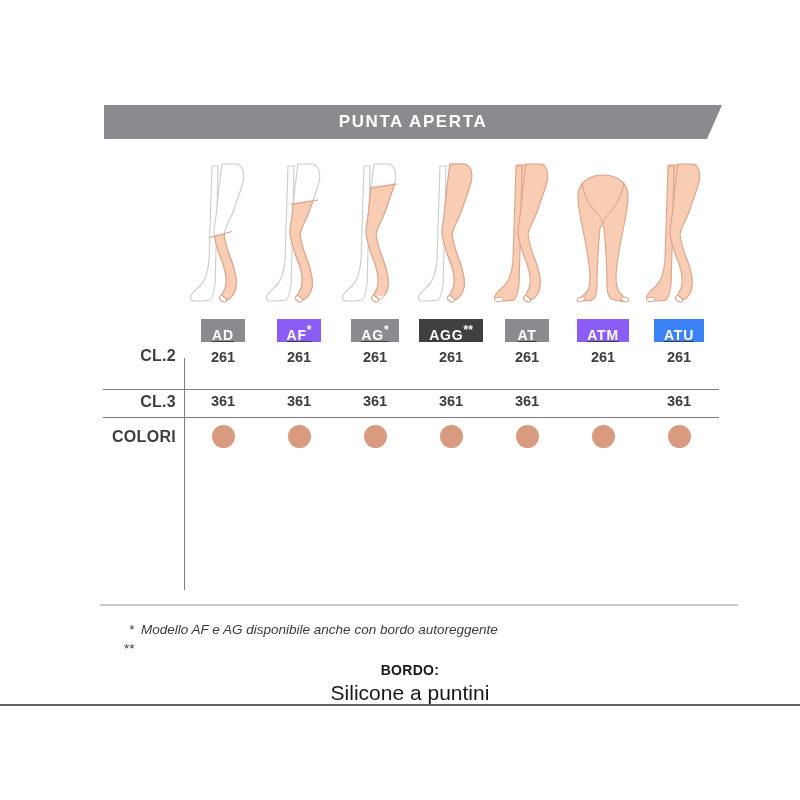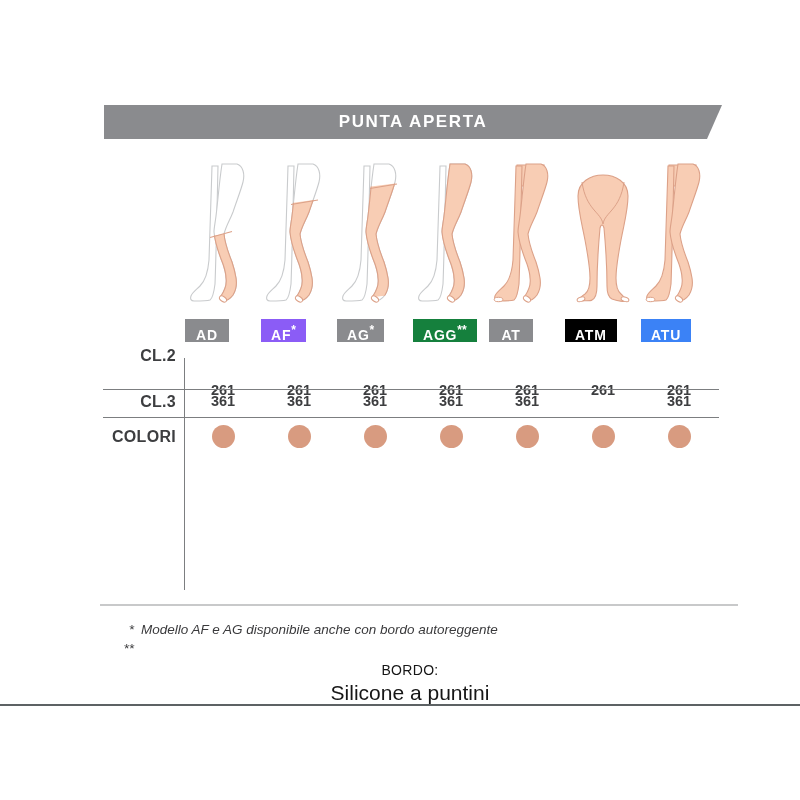--- a/index.html
+++ b/index.html
@@ -11,21 +11,21 @@
           display:flex;align-items:center;justify-content:center;
           clip-path:polygon(0 0,100% 0,calc(100% - 15px) 100%,0 100%);}
   .banner-title{color:#ffffff;font-weight:bold;font-size:17px;letter-spacing:1.6px;text-align:right;}
 
   
   .figures-row{position:absolute;left:185px;top:162px;width:532px;height:150px;display:flex;}
   .fig-cell{width:76px;height:150px;display:flex;align-items:flex-end;justify-content:center;}
 
   
   .labels-row{position:absolute;left:185px;top:319px;width:532px;display:flex;}
-  .label-cell{width:76px;display:flex;justify-content:flex-start;}
+  .label-cell{width:76px;display:flex;justify-content:center;text-decoration:underline;}
   .model-box{height:23px;line-height:23px;padding:0 10px;min-width:24px;
              color:#fff;font-weight:bold;font-size:14px;letter-spacing:.8px;text-align:center;}
   .model-box sup{font-size:12px;letter-spacing:0;}
 
   
   .row-label{position:absolute;left:100px;width:76px;text-align:right;
              font-weight:bold;font-size:16px;letter-spacing:.3px;}
   .values-row{position:absolute;left:185px;width:532px;display:flex;}
   .val-cell{width:76px;text-align:center;font-weight:600;font-size:14.5px;}
   .hline{position:absolute;height:1px;background:#7c7e80;}
@@ -38,21 +38,21 @@
   .sep{position:absolute;left:100px;top:604px;width:638px;height:2px;background:#c8c9ca;}
   .bottom-rule{position:absolute;left:0;top:704px;width:800px;height:2px;background:#5d6264;}
 
   
   .footnotes{position:absolute;left:114px;top:620px;font-style:italic;font-size:13.5px;color:#3a3a3c;}
   .footnote{display:flex;line-height:19px;}
   .fn-mark{width:20px;text-align:right;margin-right:7px;}
 
   
   .bordo{position:absolute;left:100px;top:662px;width:620px;text-align:center;color:#161616;}
-  .bordo-title{font-weight:normal;font-size:14px;letter-spacing:.3px;}
+  .bordo-title{font-weight:bold;font-size:14px;letter-spacing:.3px;}
   .bordo-sub{font-size:21px;margin-top:3px;}
 </style>
 </head>
 <body>
 
 <div class="page">
 
   <div class="banner" id="banner" style="background: rgb(138, 139, 142);">
     <span class="banner-title">PUNTA APERTA</span>
   </div>
@@ -140,35 +140,35 @@
       <div class="label-cell">
         <span class="model-box" style="background:#8a8b8e"><span>AD</span><sup></sup></span>
       </div>
       <div class="label-cell">
         <span class="model-box" style="background:#8b5cf6"><span>AF</span><sup>*</sup></span>
       </div>
       <div class="label-cell">
         <span class="model-box" style="background:#8a8b8e"><span>AG</span><sup>*</sup></span>
       </div>
       <div class="label-cell">
-        <span class="model-box" style="background:#15803d"><span>AGG</span><sup>**</sup></span>
+        <span class="model-box" style="background:#404040"><span>AGG</span><sup>**</sup></span>
       </div>
       <div class="label-cell">
         <span class="model-box" style="background:#8a8b8e"><span>AT</span><sup></sup></span>
       </div>
       <div class="label-cell">
-        <span class="model-box" style="background:#000000"><span>ATM</span><sup></sup></span>
+        <span class="model-box" style="background:#8b5cf6"><span>ATM</span><sup></sup></span>
       </div>
       <div class="label-cell">
         <span class="model-box" style="background:#3b82f6"><span>ATU</span><sup></sup></span>
       </div>
     </div>
 
   <div class="row-label" style="top:347px">CL.2</div>
-  <div class="values-row" style="top:382px" id="cl2Row">
+  <div class="values-row" style="top:349px" id="cl2Row">
       <div class="val-cell">261</div>
       <div class="val-cell">261</div>
       <div class="val-cell">261</div>
       <div class="val-cell">261</div>
       <div class="val-cell">261</div>
       <div class="val-cell">261</div>
       <div class="val-cell">261</div>
     </div>
 
   <div class="hline" style="left:103px;top:389px;width:616px"></div>

